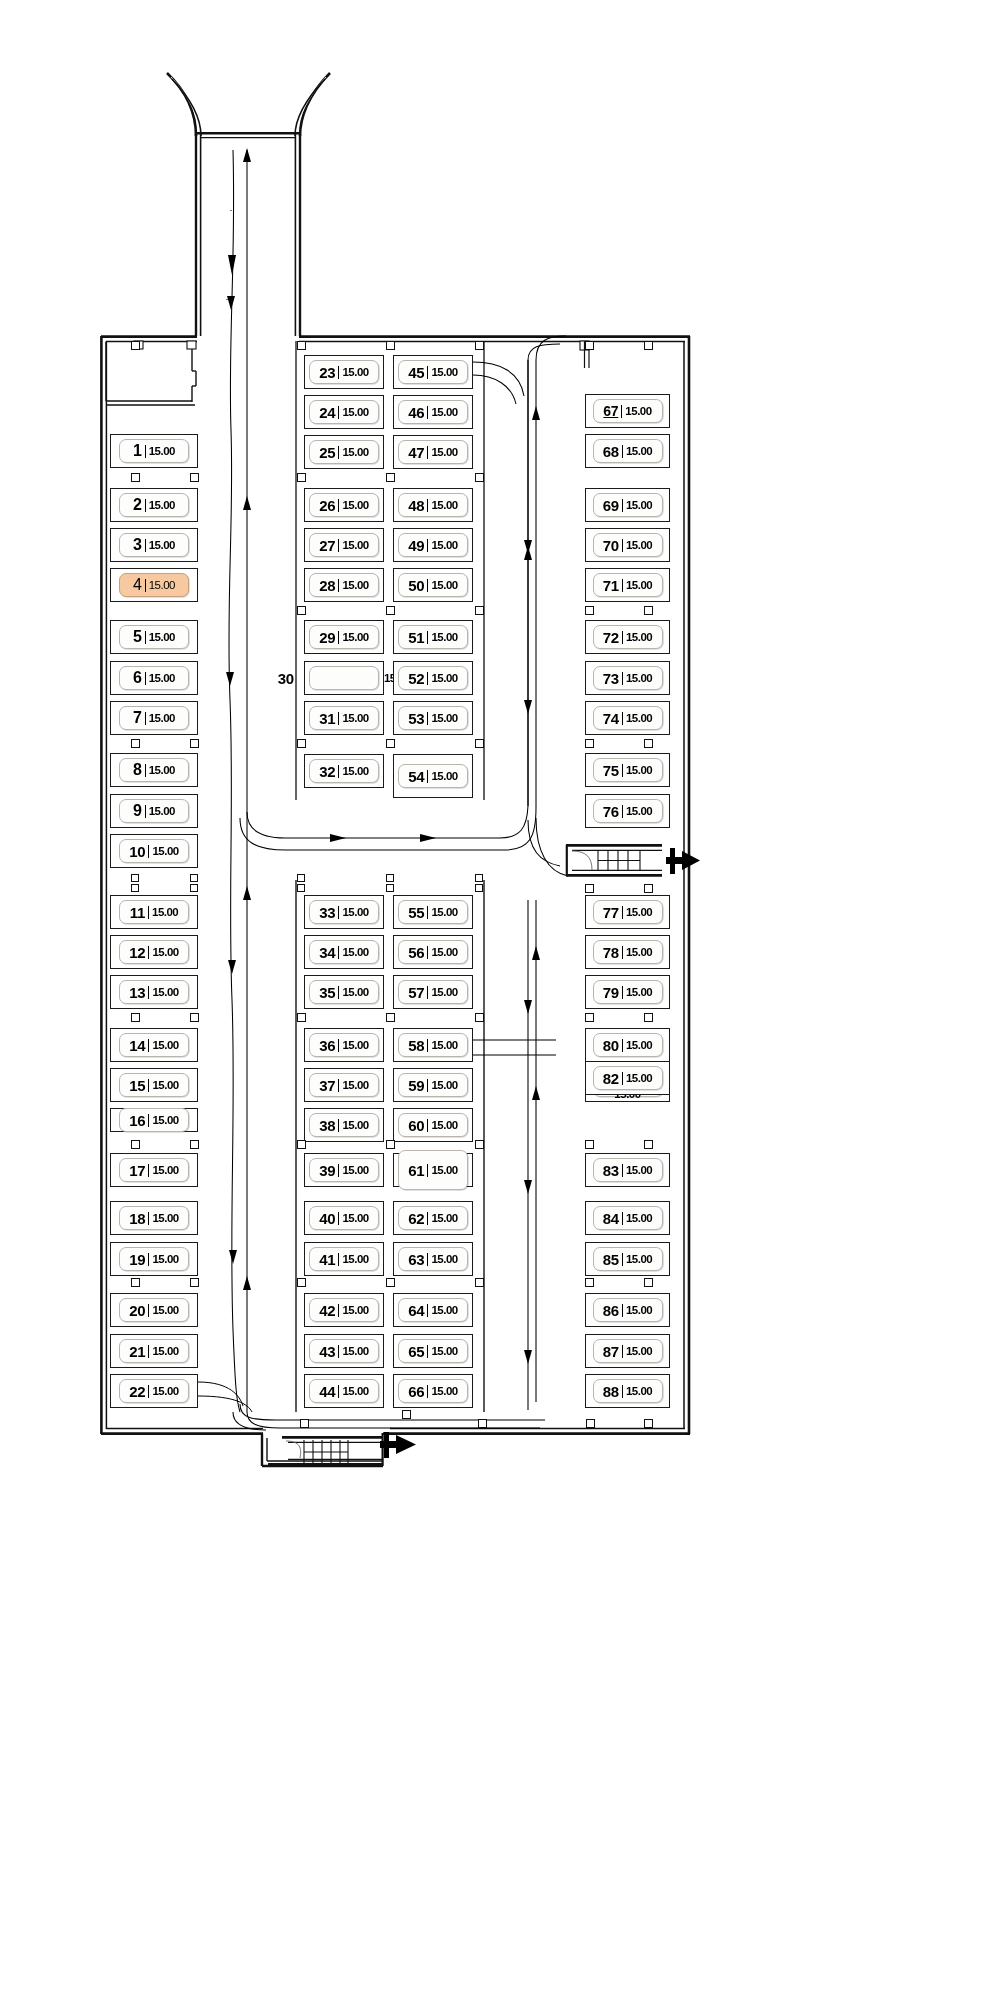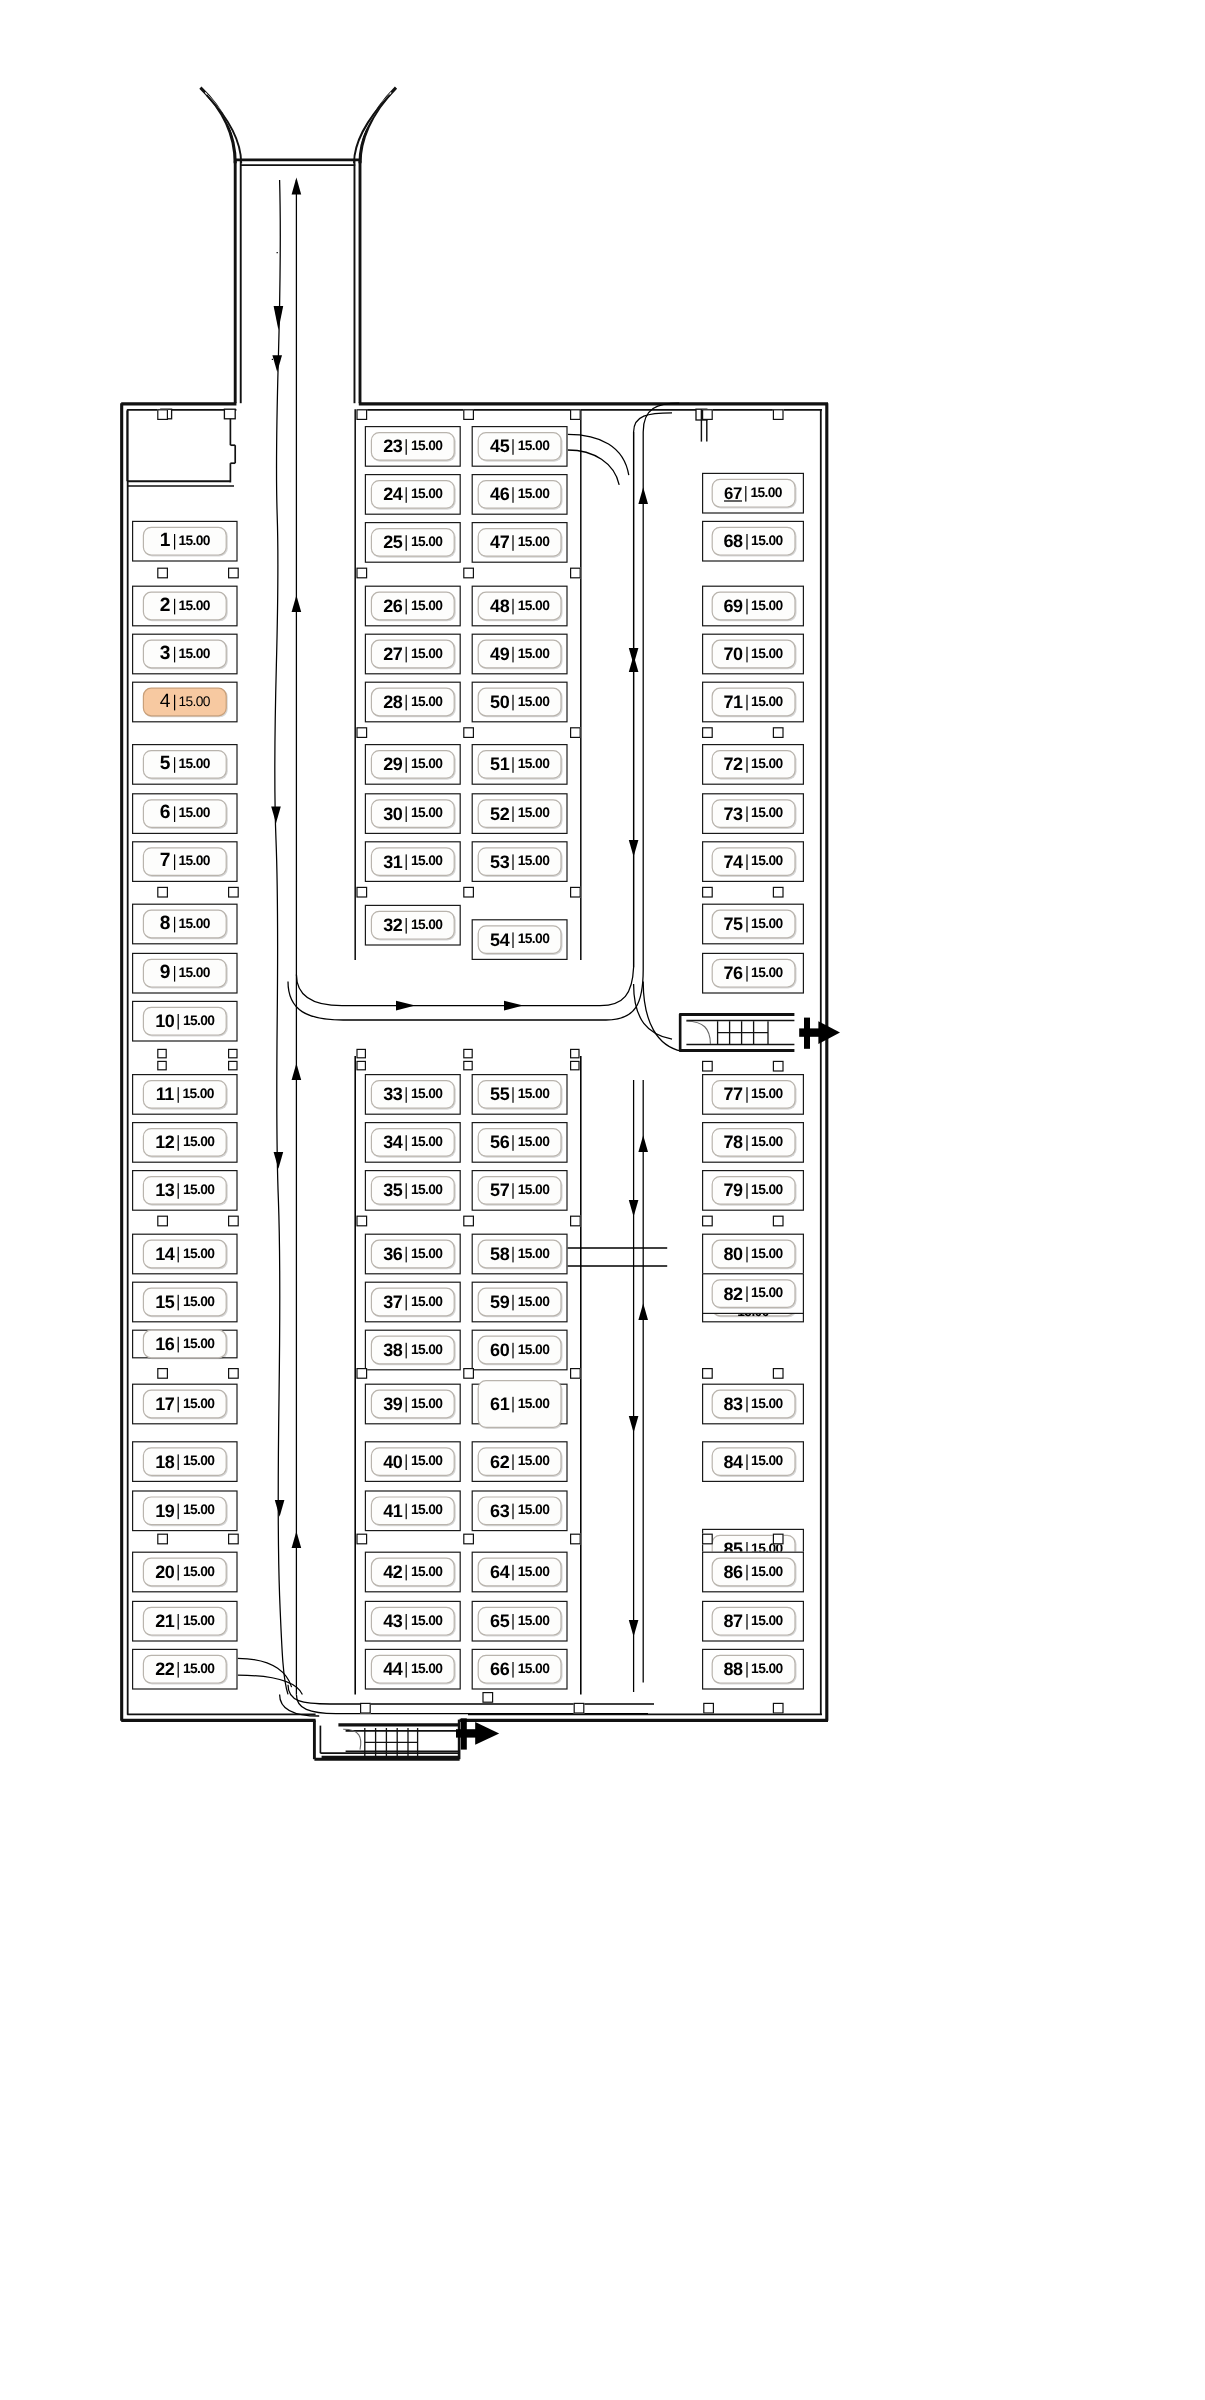--- a/index.html
+++ b/index.html
@@ -439,21 +439,21 @@
         </div>
       </div>
       <div class="stall" style="left: 304px; top: 620px; width: 80px; height: 34px;">
         <div class="tag" style="width: 70px; height: 24px;">
           <span class="num" style="font-size: 15px;">29</span>
           <span class="sep" style="height: 13px;"></span>
           <span class="val" style="font-size: 11.5px;">15.00</span>
         </div>
       </div>
       <div class="stall" style="left: 304px; top: 661px; width: 80px; height: 34px;">
-        <div class="tag" style="width: 70px; height: 24px;">
+        <div class="tag" style="width: 70px; height: 24px; gap: 42px;">
           <span class="num" style="font-size: 15px;">30</span>
           <span class="sep" style="height: 13px;"></span>
           <span class="val" style="font-size: 11.5px;">15.00</span>
         </div>
       </div>
       <div class="stall" style="left: 304px; top: 701px; width: 80px; height: 34px;">
         <div class="tag" style="width: 70px; height: 24px;">
           <span class="num" style="font-size: 15px;">31</span>
           <span class="sep" style="height: 13px;"></span>
           <span class="val" style="font-size: 11.5px;">15.00</span>
@@ -606,21 +606,21 @@
           <span class="val" style="font-size: 11.5px;">15.00</span>
         </div>
       </div>
       <div class="stall" style="left: 393px; top: 701px; width: 80px; height: 34px;">
         <div class="tag" style="width: 70px; height: 24px;">
           <span class="num" style="font-size: 15px;">53</span>
           <span class="sep" style="height: 13px;"></span>
           <span class="val" style="font-size: 11.5px;">15.00</span>
         </div>
       </div>
-      <div class="stall" style="left: 393px; top: 754px; width: 80px; height: 34px; margin-top: 12px;">
+      <div class="stall" style="left: 393px; top: 754px; width: 80px; height: 44px;">
         <div class="tag" style="width: 70px; height: 24px;">
           <span class="num" style="font-size: 15px;">54</span>
           <span class="sep" style="height: 13px;"></span>
           <span class="val" style="font-size: 11.5px;">15.00</span>
         </div>
       </div>
       <div class="stall" style="left: 393px; top: 895px; width: 80px; height: 34px;">
         <div class="tag" style="width: 70px; height: 24px;">
           <span class="num" style="font-size: 15px;">55</span>
           <span class="sep" style="height: 13px;"></span>
@@ -823,21 +823,21 @@
           <span class="val" style="font-size: 11.5px;">15.00</span>
         </div>
       </div>
       <div class="stall" style="left: 585px; top: 1201px; width: 85px; height: 34px;">
         <div class="tag" style="width: 70px; height: 24px;">
           <span class="num" style="font-size: 15px;">84</span>
           <span class="sep" style="height: 13px;"></span>
           <span class="val" style="font-size: 11.5px;">15.00</span>
         </div>
       </div>
-      <div class="stall" style="left: 585px; top: 1242px; width: 85px; height: 34px; margin-top: 32px;">
+      <div class="stall" style="left: 585px; top: 1242px; width: 85px; height: 34px;">
         <div class="tag" style="width: 70px; height: 24px;">
           <span class="num" style="font-size: 15px;">85</span>
           <span class="sep" style="height: 13px;"></span>
           <span class="val" style="font-size: 11.5px;">15.00</span>
         </div>
       </div>
       <div class="stall" style="left: 585px; top: 1293px; width: 85px; height: 34px;">
         <div class="tag" style="width: 70px; height: 24px;">
           <span class="num" style="font-size: 15px;">86</span>
           <span class="sep" style="height: 13px;"></span>

